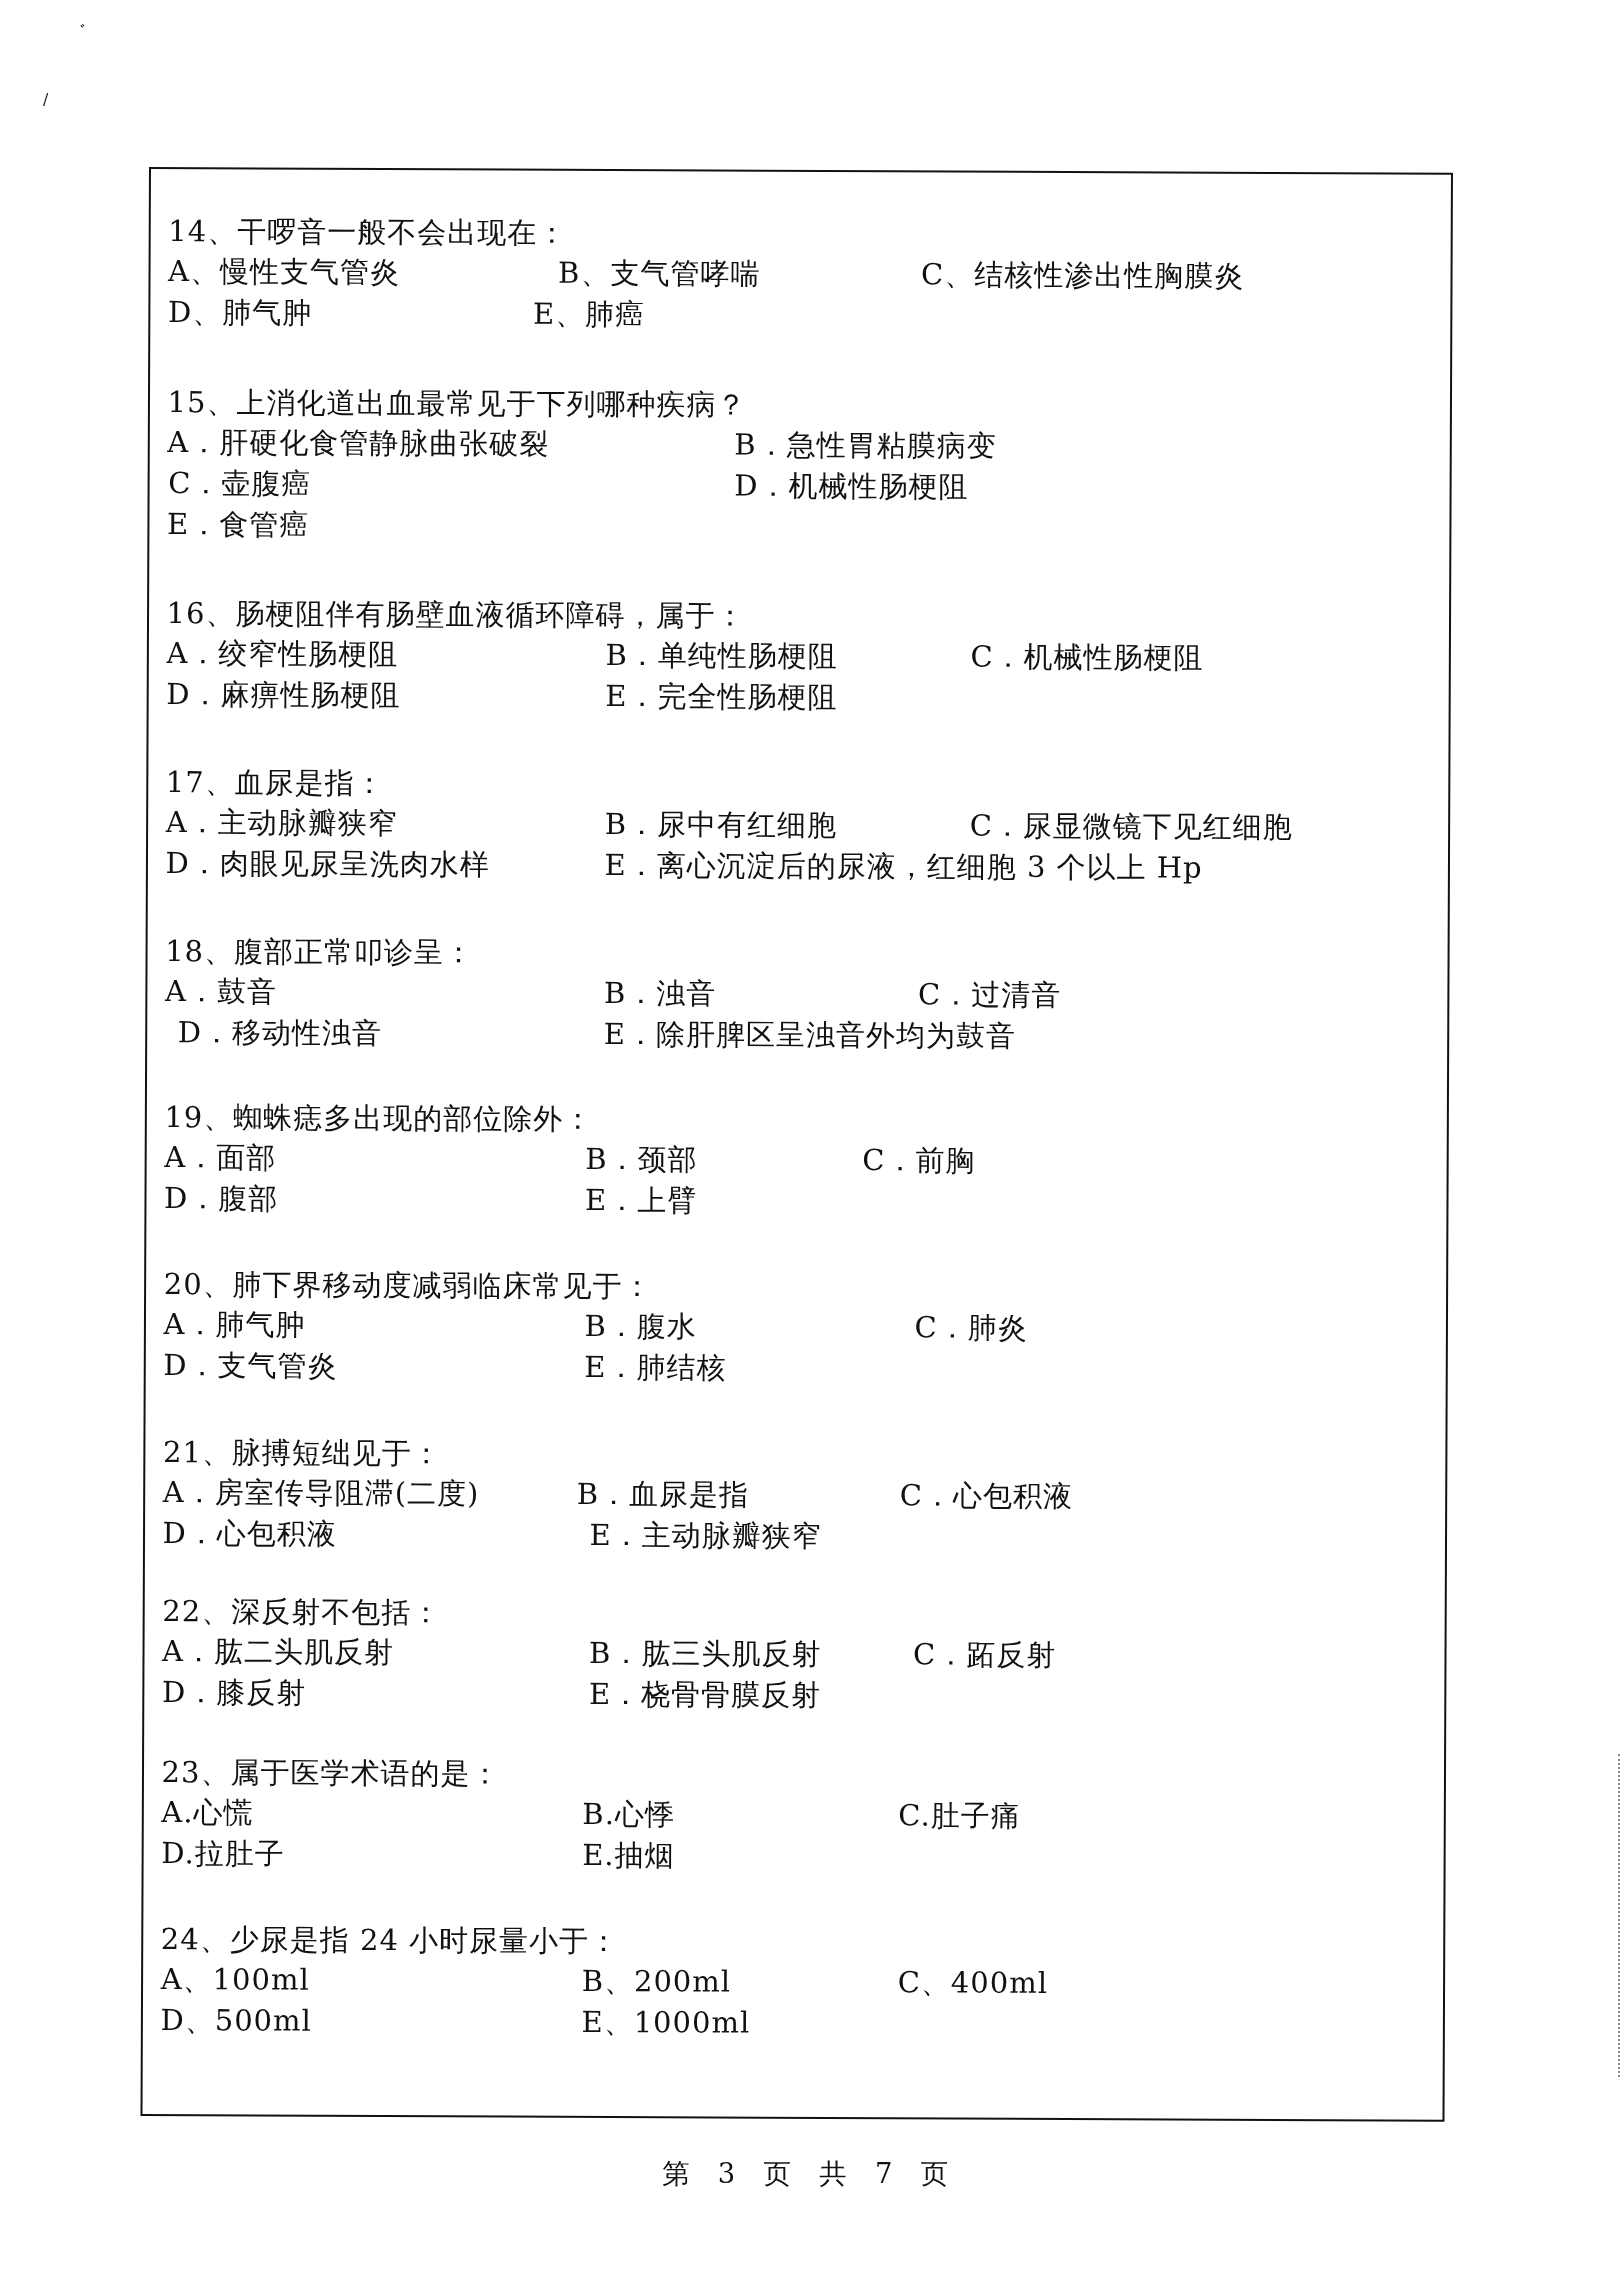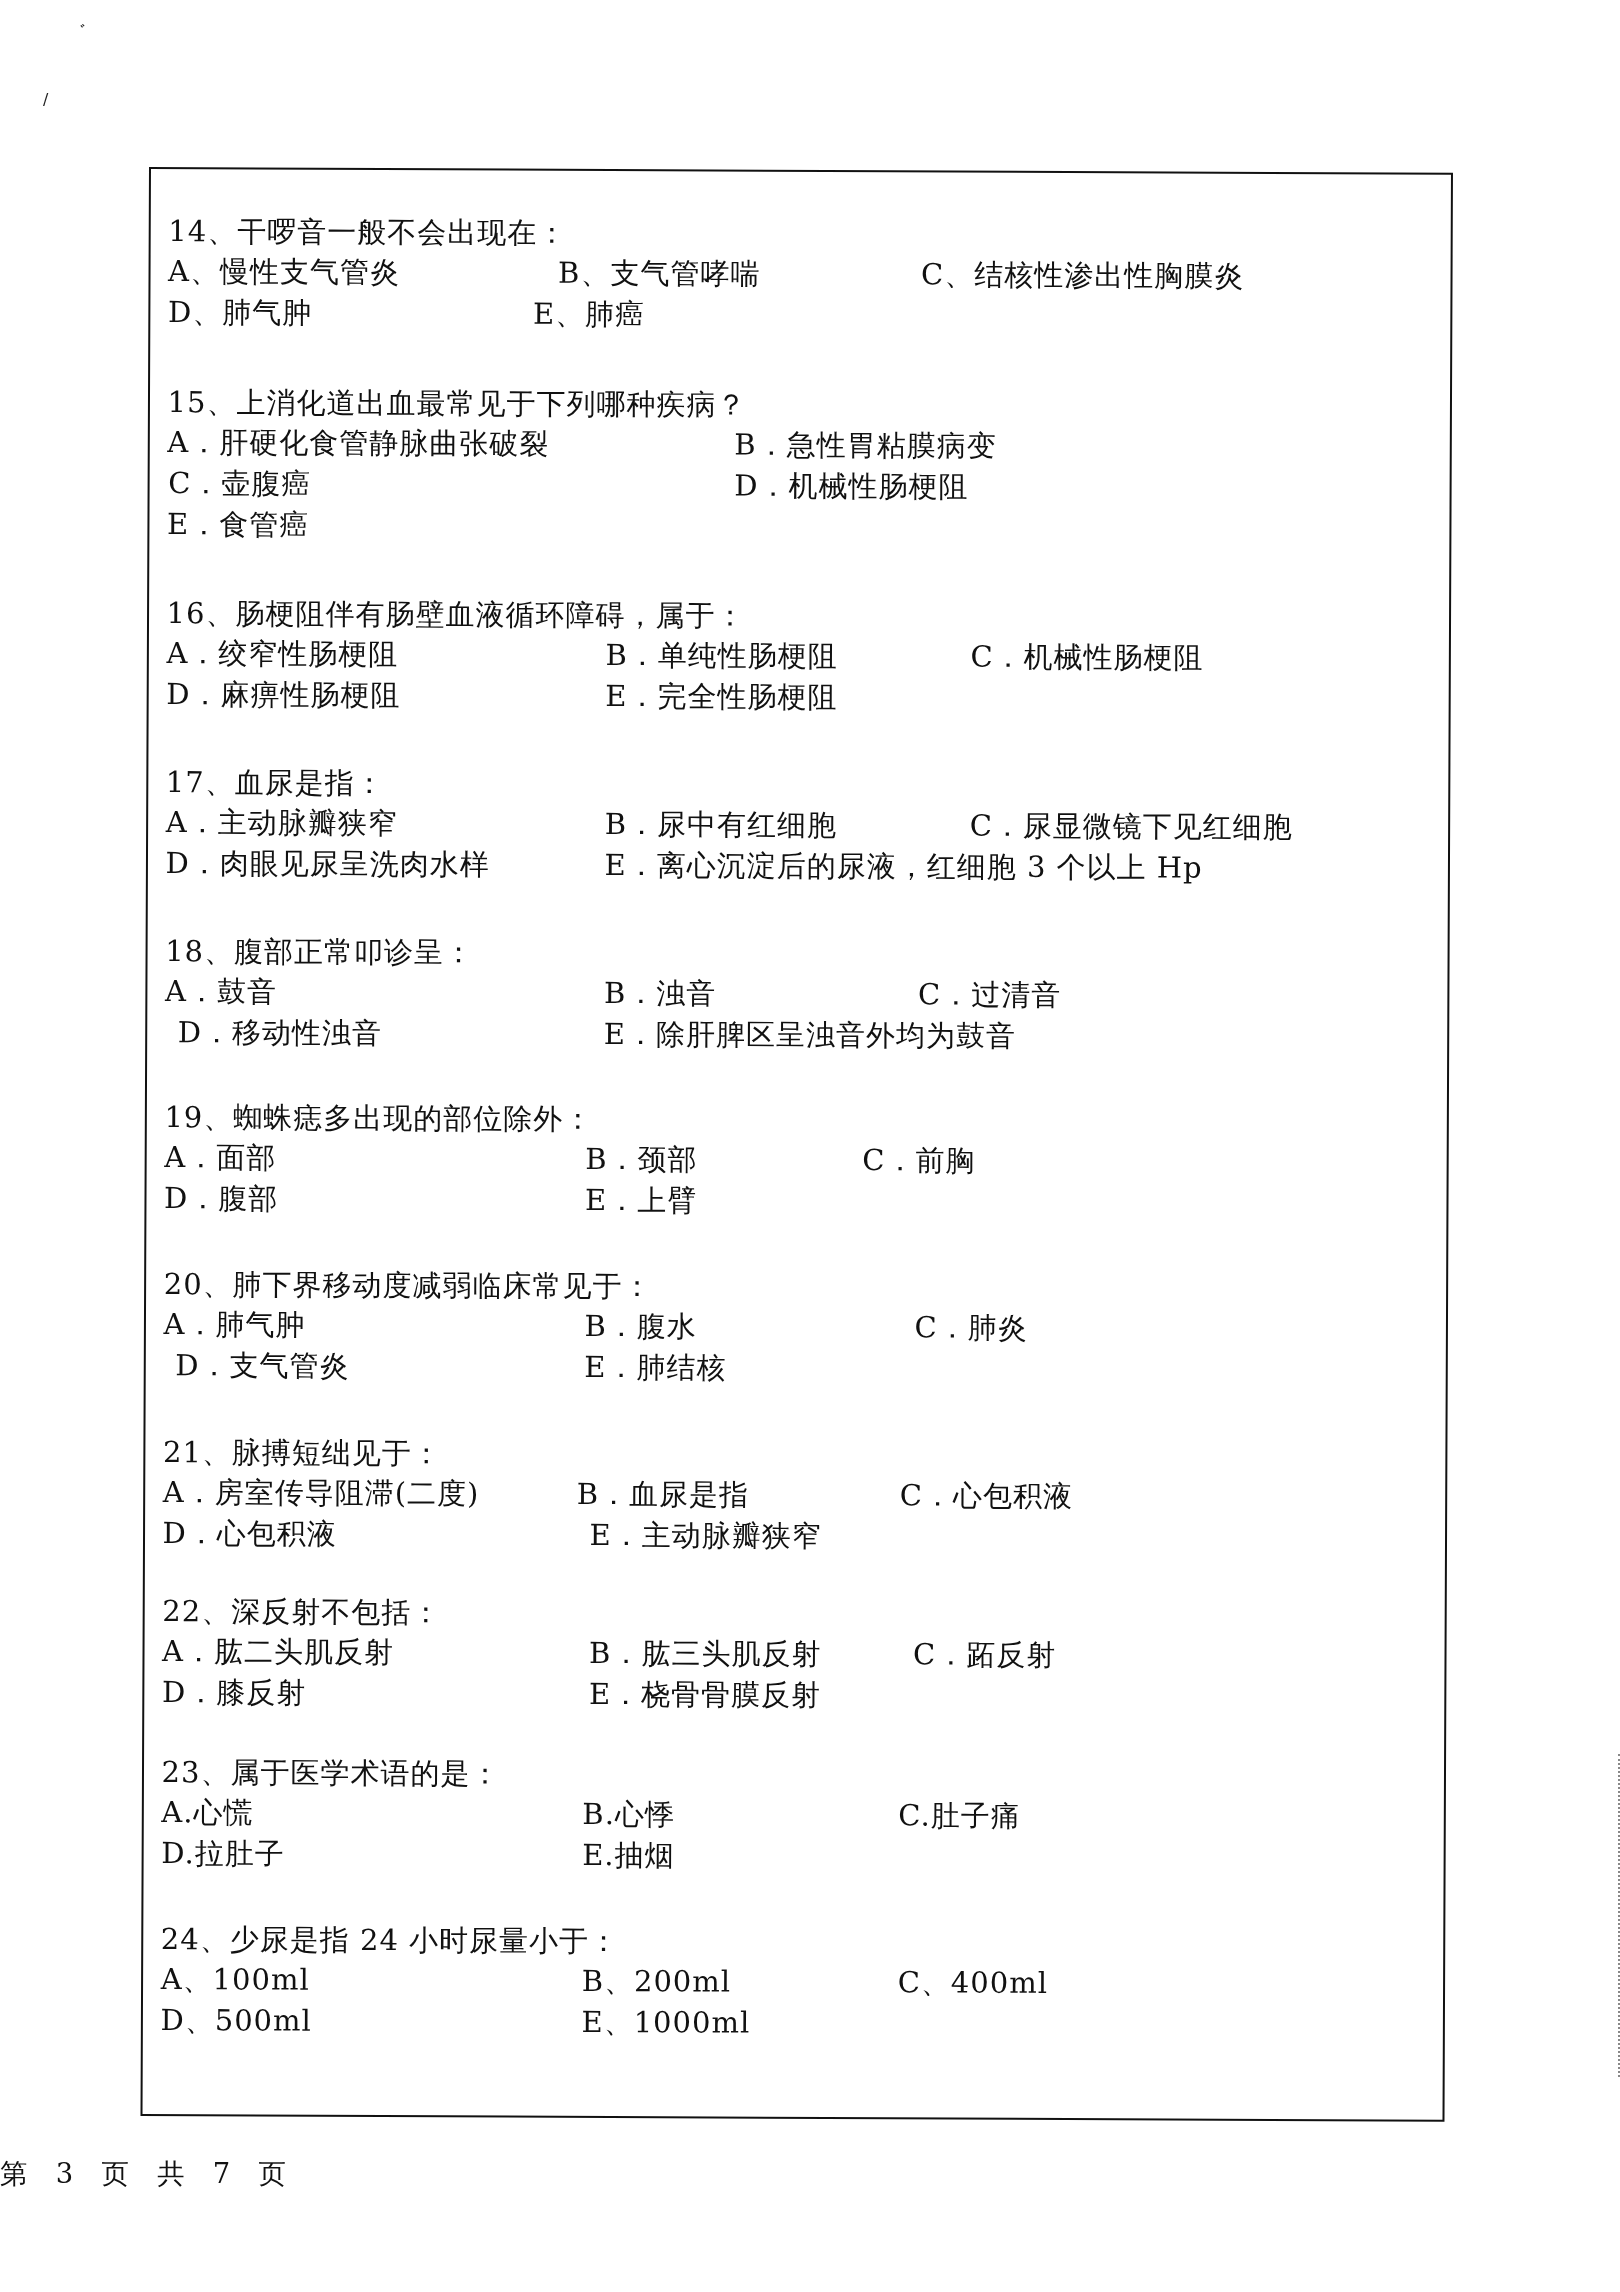--- a/index.html
+++ b/index.html
@@ -55,21 +55,21 @@
       position: absolute;
       top: 0;
       white-space: nowrap;
       letter-spacing: 1px;
     }
     .footer {
       position: absolute;
       left: 0;
       width: 1620px;
       top: 2156px;
-      text-align: left;
+      text-align: center;
       font-size: 27.4px;
       letter-spacing: 9.8px;
       font-family: "DejaVu Serif", "Liberation Serif", serif;
     }
     .dots {
       position: absolute;
       right: 0;
       top: 1754px;
       width: 2.9px;
       height: 323px;
@@ -167,21 +167,21 @@
   </div>
 
   <div class="question" style="top:1096px;">
     <div class="stem">20、肺下界移动度减弱临床常见于：</div>
     <div class="opt-row">
       <span class="opt" style="left:0px">A．肺气肿</span>
       <span class="opt" style="left:421px">B．腹水</span>
       <span class="opt" style="left:751px">C．肺炎</span>
     </div>
     <div class="opt-row">
-      <span class="opt" style="left:12px">D．支气管炎</span>
+      <span class="opt" style="left:0px">D．支气管炎</span>
       <span class="opt" style="left:421px">E．肺结核</span>
     </div>
   </div>
 
   <div class="question" style="top:1264px;">
     <div class="stem">21、脉搏短绌见于：</div>
     <div class="opt-row">
       <span class="opt" style="left:0px">A．房室传导阻滞(二度)</span>
       <span class="opt" style="left:414px">B．血尿是指</span>
       <span class="opt" style="left:737px">C．心包积液</span>

